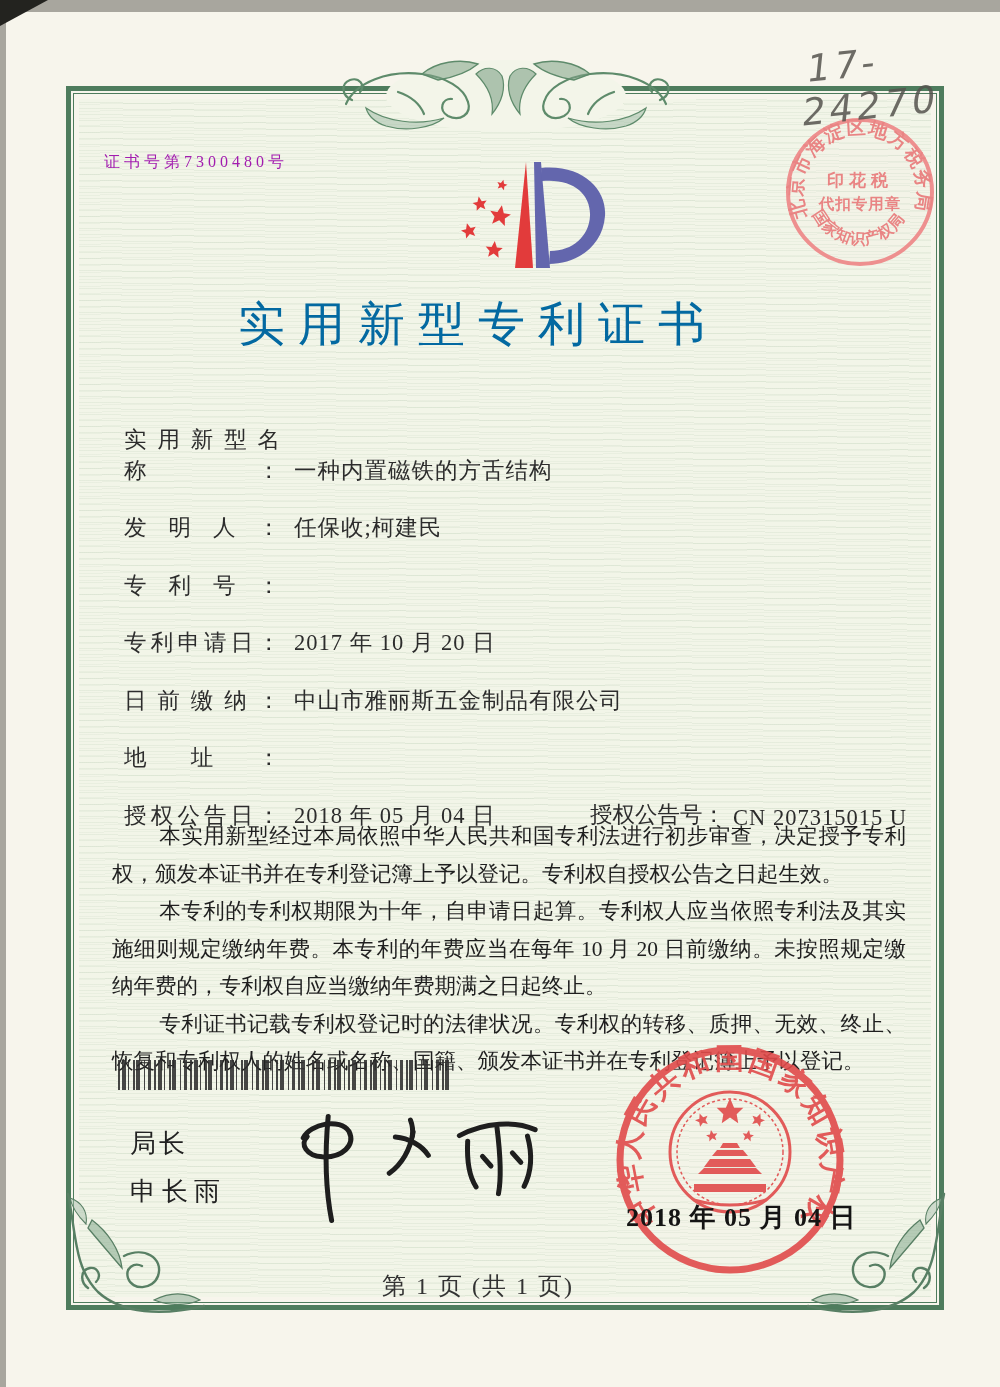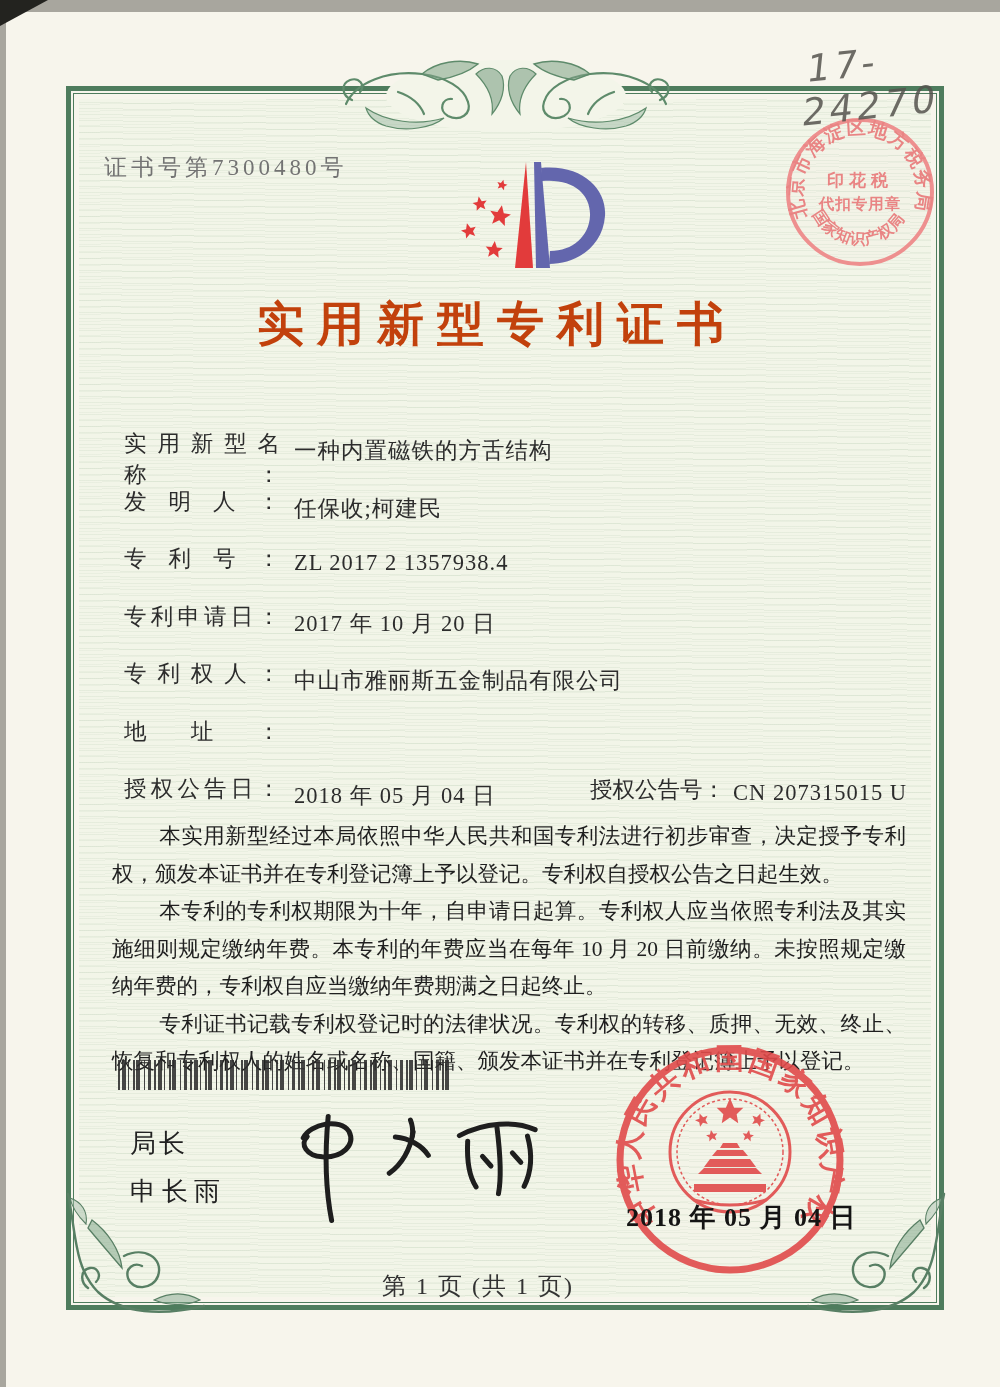--- a/index.html
+++ b/index.html
@@ -20,29 +20,29 @@
   .frame{position:absolute;left:60px;top:74px;width:878px;height:1224px;
     border:5px solid #4e7c5d;box-sizing:border-box;z-index:1;}
   .frame-inner{position:absolute;inset:2px;border:1px solid #4e7c5d;}
   .frame-fill{position:absolute;inset:8px;background-color:#f2f5e8;
     background-image:
       repeating-linear-gradient(0.8deg, rgba(120,158,120,.10) 0 1px, transparent 1px 6px),
       repeating-linear-gradient(-0.8deg, rgba(120,158,120,.07) 0 1px, transparent 1px 7px);}
   .content{position:absolute;inset:0;z-index:3;}
   .ornament{position:absolute;z-index:5;}
 
-  .cert-no{position:absolute;left:98px;top:140px;font-size:23px;color:#737373;letter-spacing:4px;}
+  .cert-no{position:absolute;left:98px;top:140px;font-size:16px;color:#a21caf;letter-spacing:4px;}
   .logo{position:absolute;left:431px;top:140px;}
   .title{position:absolute;left:0;top:281px;width:944px;text-align:center;
-    font-size:47px;font-weight:700;color:#c2410c;letter-spacing:13px;padding-left:19px;}
+    font-size:47px;font-weight:400;color:#0369a1;letter-spacing:13px;}
 
   .revenue-stamp{position:absolute;left:772px;top:98px;opacity:.95;z-index:6;}
 
   .fields{position:absolute;left:118px;top:416px;width:780px;color:#2c2c2c;}
-  .f-row{height:57.5px;display:flex;align-items:flex-start;font-size:22.5px;position:relative;}
+  .f-row{height:57.5px;display:flex;align-items:flex-end;font-size:22.5px;position:relative;}
   .f-label{display:inline-block;width:156px;text-align:justify;text-align-last:justify;flex:none;}
   .f-value{margin-left:14px;letter-spacing:1px;white-space:nowrap;margin-top:7px;}
   .f-cell2{position:absolute;left:466px;display:flex;align-items:center;white-space:nowrap;}
   .f-cell2 .f-label{width:auto;text-align:left;text-align-last:auto;}
   .f-cell2 .f-value{margin-left:8px;}
 
   .paragraphs{position:absolute;left:106px;top:806px;width:794px;}
   .paragraphs p{margin:0;font-size:21.5px;line-height:37.5px;color:#1f1f1f;
     text-indent:2.2em;text-align:justify;}
 
@@ -142,28 +142,27 @@
       <div class="f-row">
         <span class="f-label">实用新型名称：</span>
         <span class="f-value">一种内置磁铁的方舌结构</span>
       </div>
       <div class="f-row">
         <span class="f-label">发明人：</span>
         <span class="f-value">任保收;柯建民</span>
       </div>
       <div class="f-row">
         <span class="f-label">专利号：</span>
-        <span class="f-value">ZL 2017 2 1357938.4</span>
       </div>
       <div class="f-row">
         <span class="f-label">专利申请日：</span>
         <span class="f-value">2017 年 10 月 20 日</span>
       </div>
       <div class="f-row">
-        <span class="f-label">专利权人：</span>
+        <span class="f-label">日前缴纳：</span>
         <span class="f-value">中山市雅丽斯五金制品有限公司</span>
       </div>
       <div class="f-row">
         <span class="f-label">地址：</span>
       </div>
       <div class="f-row">
         <span class="f-label">授权公告日：</span>
         <span class="f-value">2018 年 05 月 04 日</span>
         <span class="f-cell2">
           <span class="f-label">授权公告号：</span>

